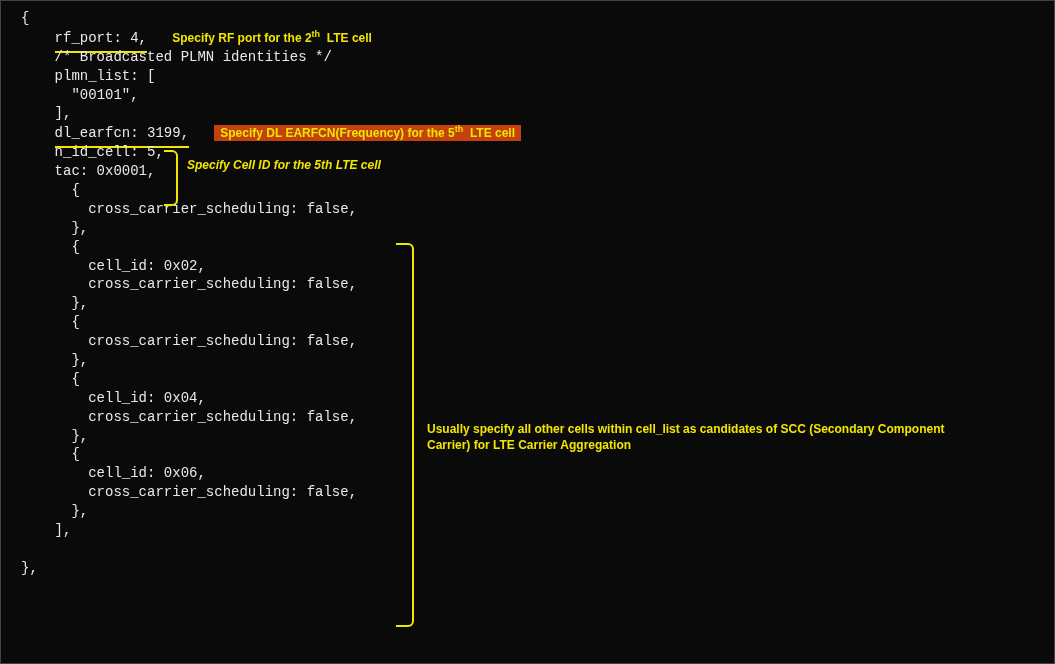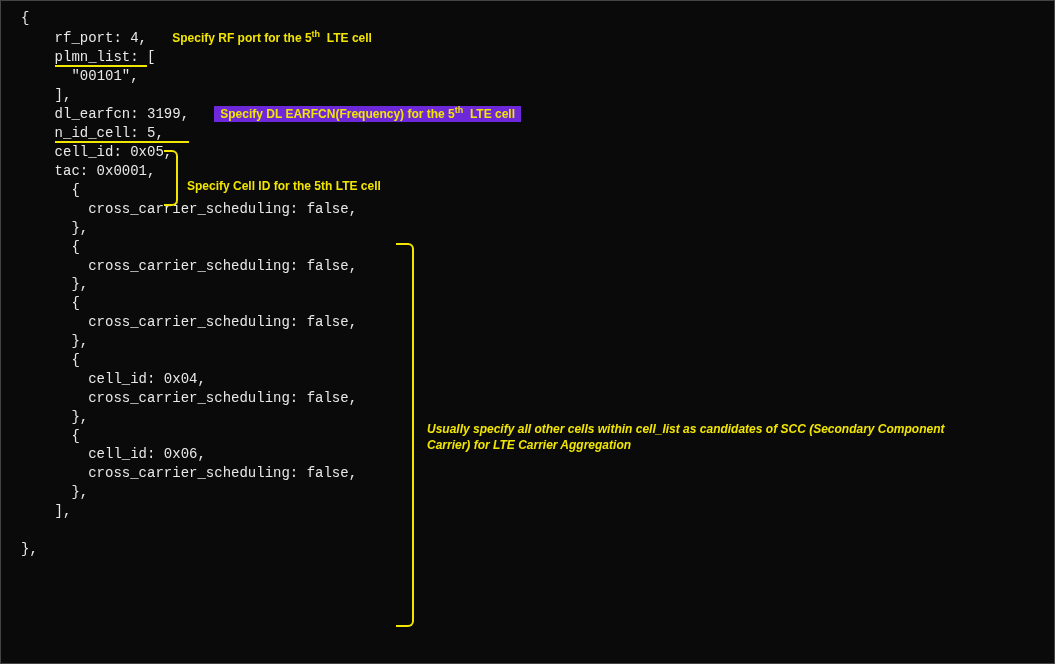--- a/index.html
+++ b/index.html
@@ -22,27 +22,27 @@
   }
   .line { white-space: pre; }
   .annot {
     color: #f2e600;
     font-family: Arial, sans-serif;
     font-size: 12px;
     font-weight: bold;
   }
   .annot .th { font-size: 9px; vertical-align: super; }
   .annot-box {
-    background: #6d28d9;
+    background: #c2410c;
     padding: 1px 6px;
     margin-top: 8px;
   }
   .ul {
     border-bottom: 2px solid #f2e600;
-    padding-bottom: 19px;
+    padding-bottom: 5px;
   }
   .bracket {
     position: absolute;
     border: 2px solid #f2e600;
     border-left: none;
     border-top-right-radius: 6px;
     border-bottom-right-radius: 6px;
   }
   .abs-annot {
     position: absolute;
@@ -53,39 +53,40 @@
     line-height: 1.35;
   }
 </style>
 </head>
 <body>
 
 <div class="code-panel">
 
   <div class="line"><span>{</span></div>
 
-  <div class="line">    <span class="ul">rf_port: 4,</span>   <span class="annot"><span>Specify RF port for the 5</span><span class="th">th</span><span>  LTE cell</span></span></div>
+  <div class="line">    <span class="ul">rf_port: 4,</span>   <span class="annot"><span>Specify RF port for the 2</span><span class="th">th</span><span>  LTE cell</span></span></div>
 
+  <div class="line">    <span>/* Broadcasted PLMN identities */</span></div>
   <div class="line">    <span>plmn_list: [</span></div>
   <div class="line">      <span>"00101",</span></div>
   <div class="line">    <span>],</span></div>
 
   <div class="line">    <span class="ul">dl_earfcn: 3199,</span>   <span class="annot annot-box"><span>Specify DL EARFCN(Frequency) for the 5</span><span class="th">th</span><span>  LTE cell</span></span></div>
 
   <div class="line">    <span>n_id_cell: 5,</span></div>
-  <div class="line">    <span>cell_id: 0x05,</span></div>
   <div class="line">    <span>tac: 0x0001,</span></div>
 
 
 
   <div id="scell-container">
       <div class="line">      {</div>
       <div class="line">        cross_carrier_scheduling: false,</div>
       <div class="line">      },</div>
       <div class="line">      {</div>
+      <div class="line">        cell_id: 0x02,</div>
       <div class="line">        cross_carrier_scheduling: false,</div>
       <div class="line">      },</div>
       <div class="line">      {</div>
       <div class="line">        cross_carrier_scheduling: false,</div>
       <div class="line">      },</div>
       <div class="line">      {</div>
       <div class="line">        cell_id: 0x04,</div>
       <div class="line">        cross_carrier_scheduling: false,</div>
       <div class="line">      },</div>
       <div class="line">      {</div>
@@ -93,20 +94,20 @@
       <div class="line">        cross_carrier_scheduling: false,</div>
       <div class="line">      },</div>
     </div>
 
   <div class="line">    <span>],</span></div>
 
   <div class="line">&nbsp;</div>
   <div class="line"><span>},</span></div>
 
   <div class="bracket" style="top:149px; left:163px; width:12px; height:52px;"></div>
-  <div class="abs-annot" style="top:177px; left:186px;">
+  <div class="abs-annot" style="top:156px; left:186px;font-style:italic;">
     <span>Specify Cell ID for the 5</span><span class="th">th</span><span>  LTE cell</span>
   </div>
 
   <div class="bracket" style="top:242px; left:395px; width:16px; height:380px;"></div>
-  <div class="abs-annot" style="top:420px; left:426px; width:560px;font-style:italic;">Usually specify all other cells within cell_list as candidates of SCC (Secondary Component Carrier) for LTE Carrier Aggregation</div>
+  <div class="abs-annot" style="top:420px; left:426px; width:560px;">Usually specify all other cells within cell_list as candidates of SCC (Secondary Component Carrier) for LTE Carrier Aggregation</div>
 
 </div>
 
 </body></html>

